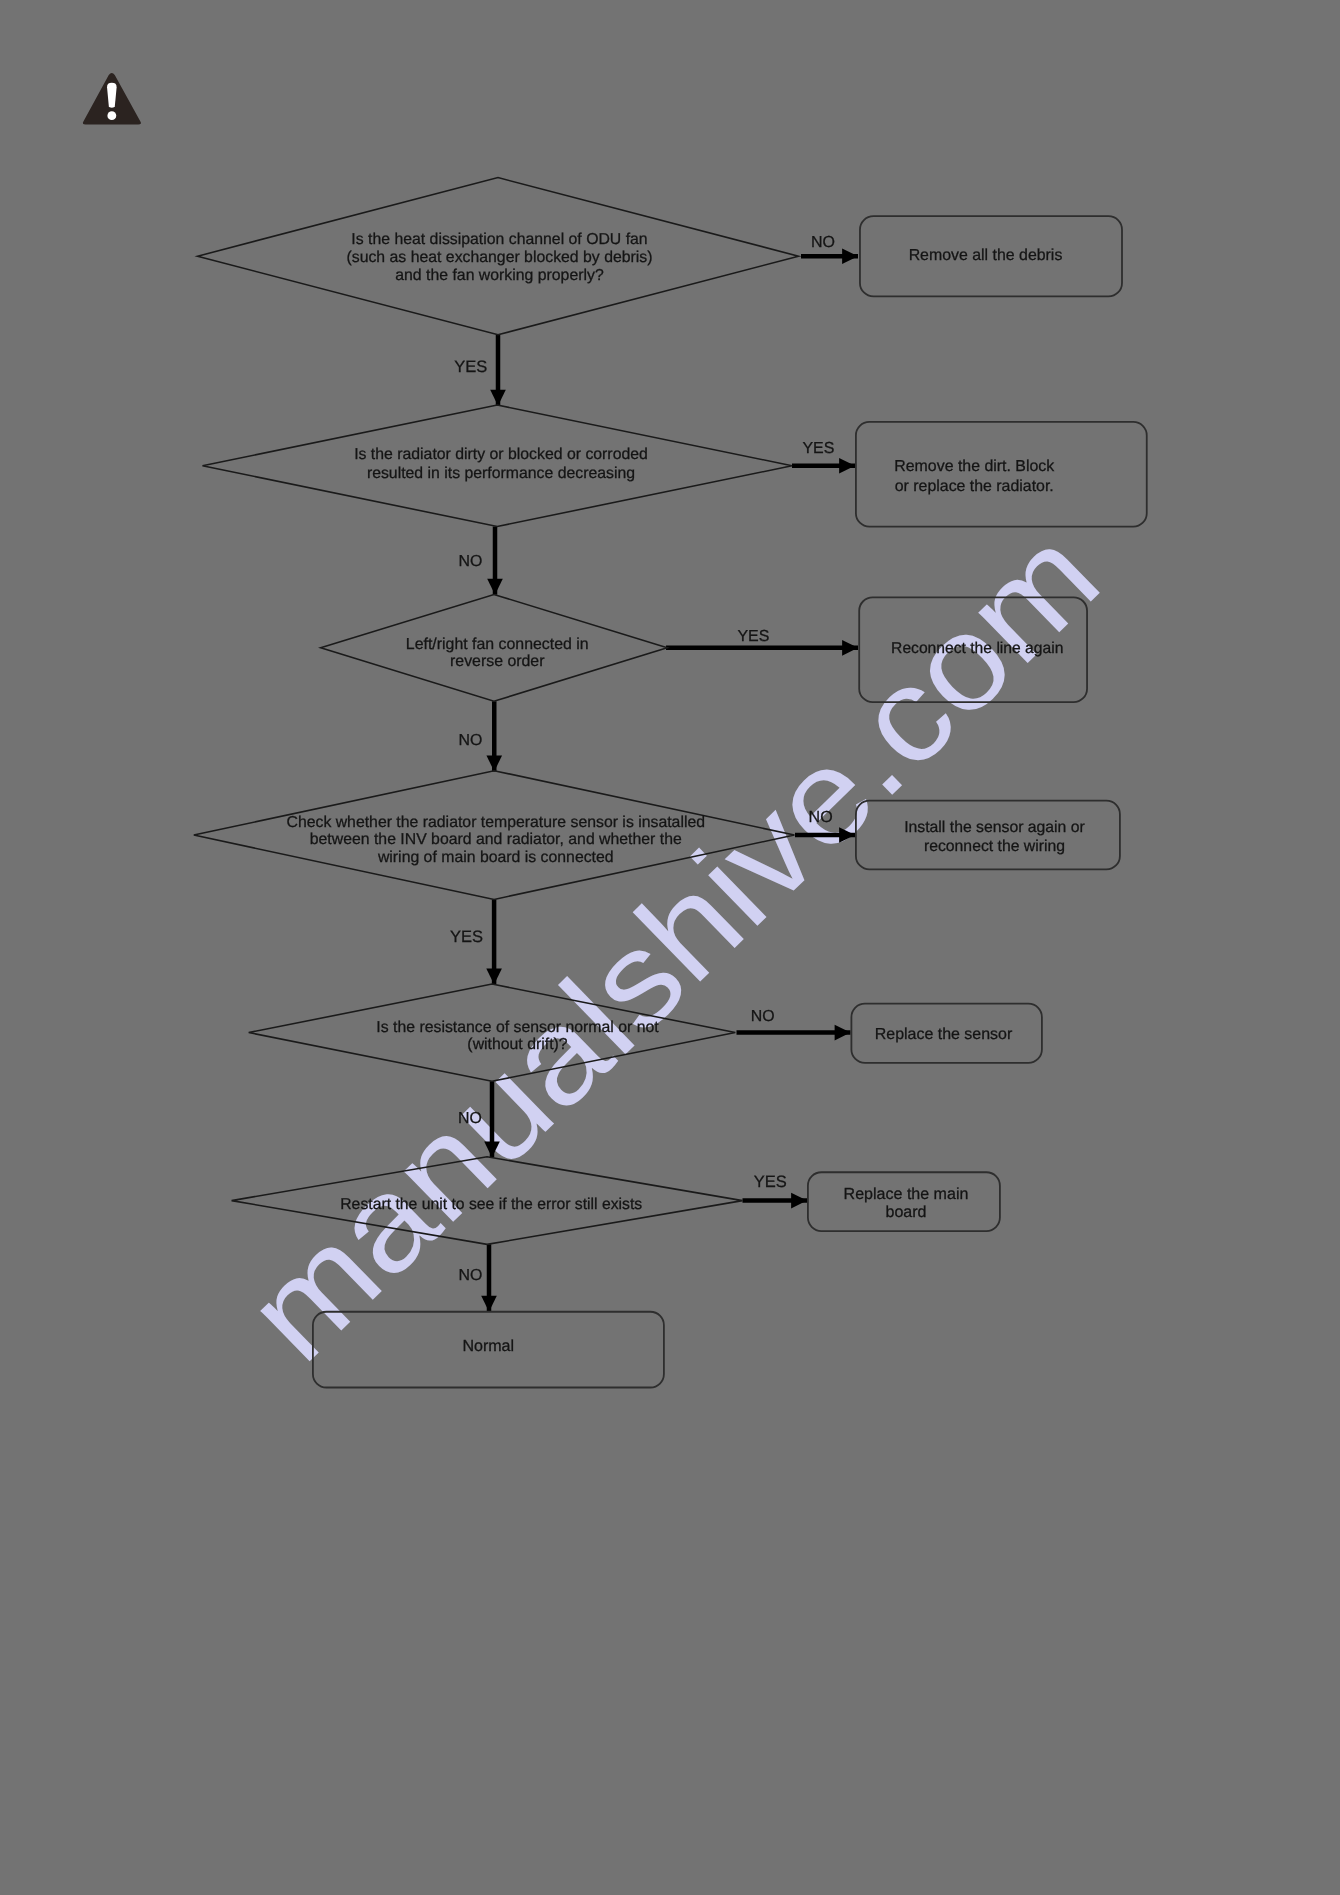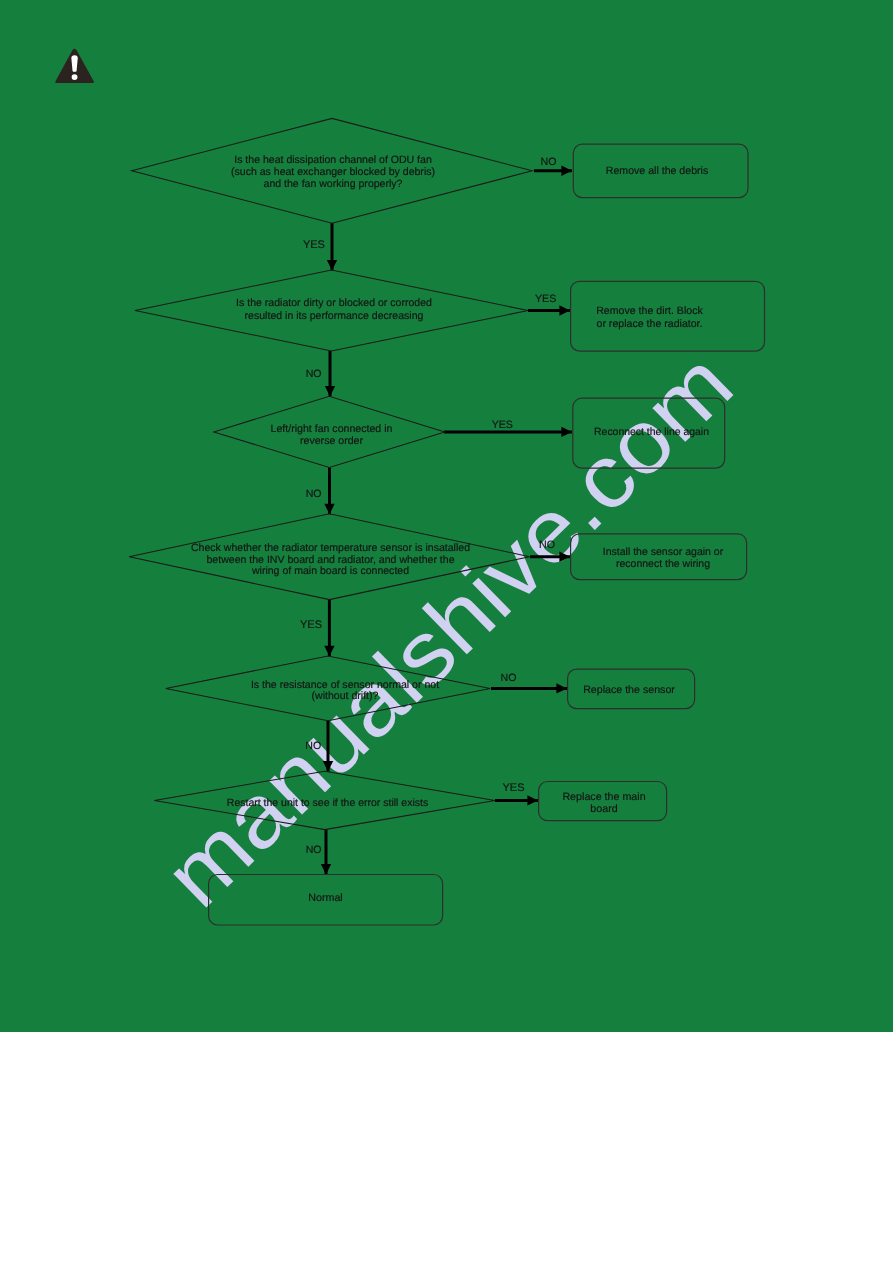--- a/index.html
+++ b/index.html
@@ -1,18 +1,18 @@
 <!DOCTYPE html>
 <html><head>
 <meta charset="utf-8">
 <style>
   html,body{margin:0;padding:0;background:#fff;-webkit-font-smoothing:antialiased;text-rendering:geometricPrecision;}
   svg text{-webkit-font-smoothing:antialiased;}
   body{width:893px;height:1263px;font-family:"Liberation Sans",sans-serif;overflow:hidden;}
-  #page{position:relative;width:893px;height:1032px;background:#15803d;}
+  #page{position:relative;width:893px;height:1263px;background:#737373;}
   #wm-layer{position:absolute;left:0;top:0;width:893px;height:1263px;overflow:hidden;pointer-events:none;}
   #flow{position:absolute;left:0;top:0;}
   .nodetext{font-family:"Liberation Sans",sans-serif;fill:#141414;stroke:#141414;stroke-width:.18px;paint-order:stroke fill;}
   .edgelabel{font-family:"Liberation Sans",sans-serif;fill:#141414;stroke:#141414;stroke-width:.18px;paint-order:stroke fill;}
   .shape{fill:none;stroke:#1a1a1a;stroke-width:1.05;}
   .boxshape{fill:none;stroke:#2e2e2e;stroke-width:1.2;}
   .conn{stroke:#000;stroke-width:3;fill:none;}
 </style>
 </head>
 <body>

